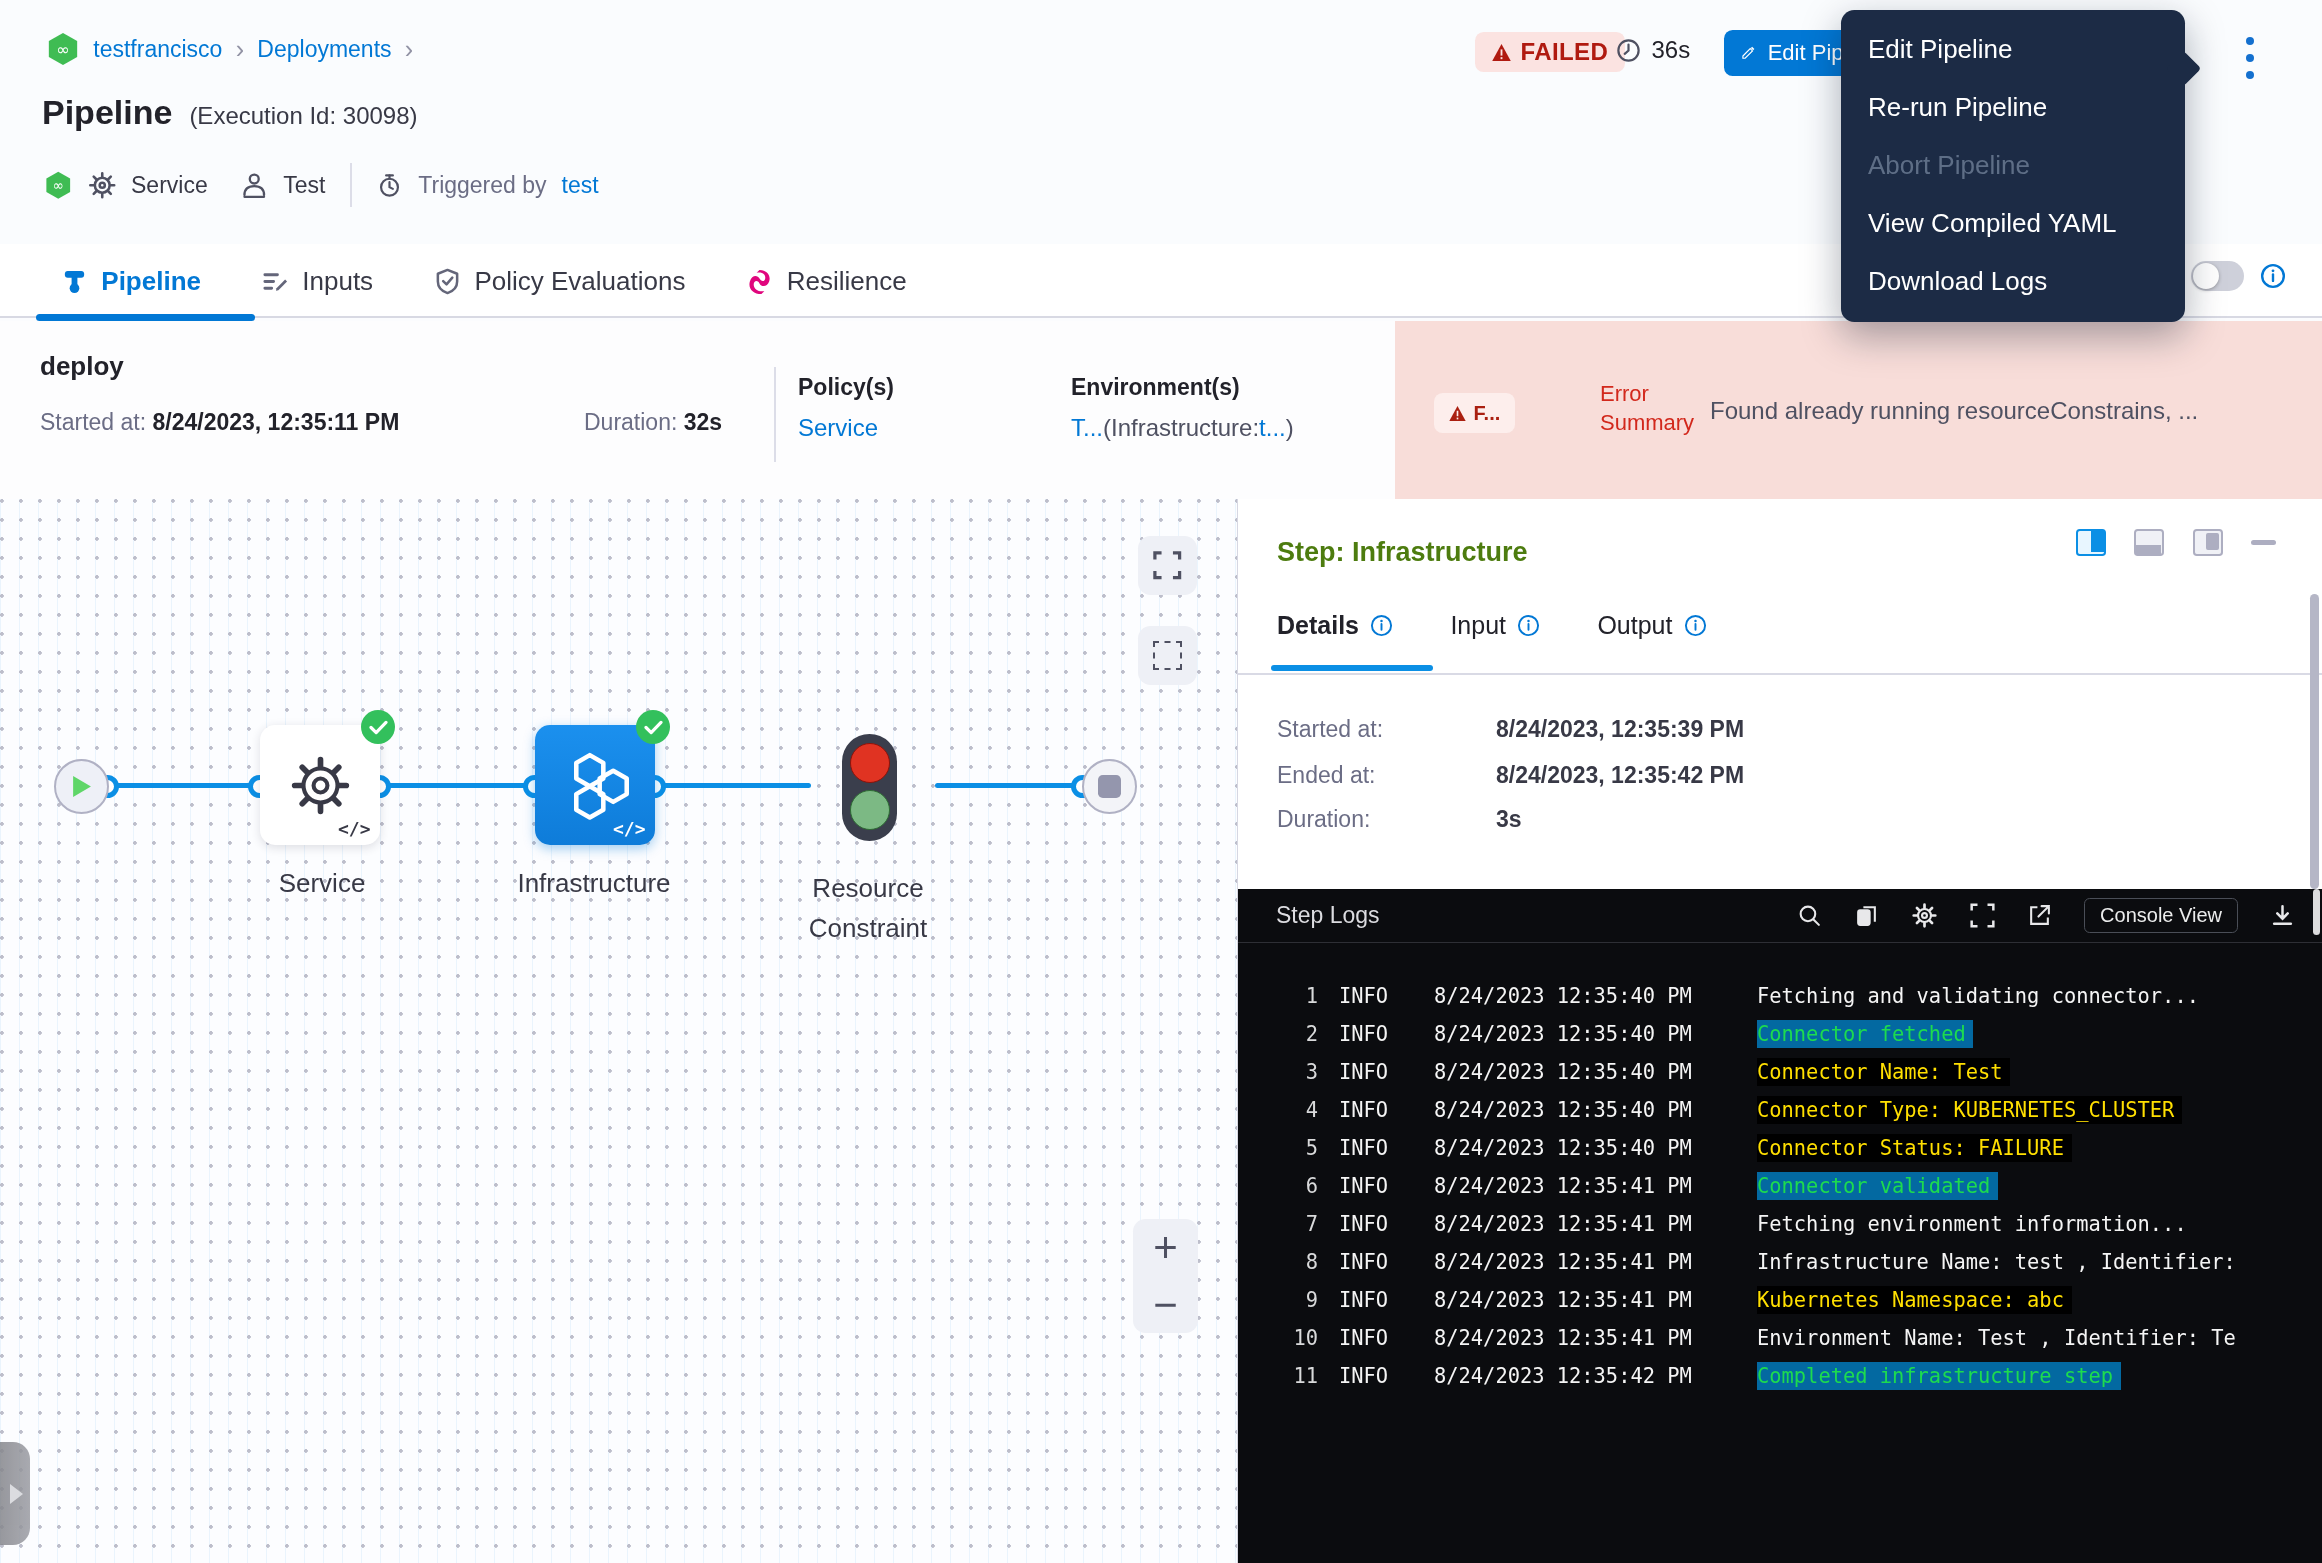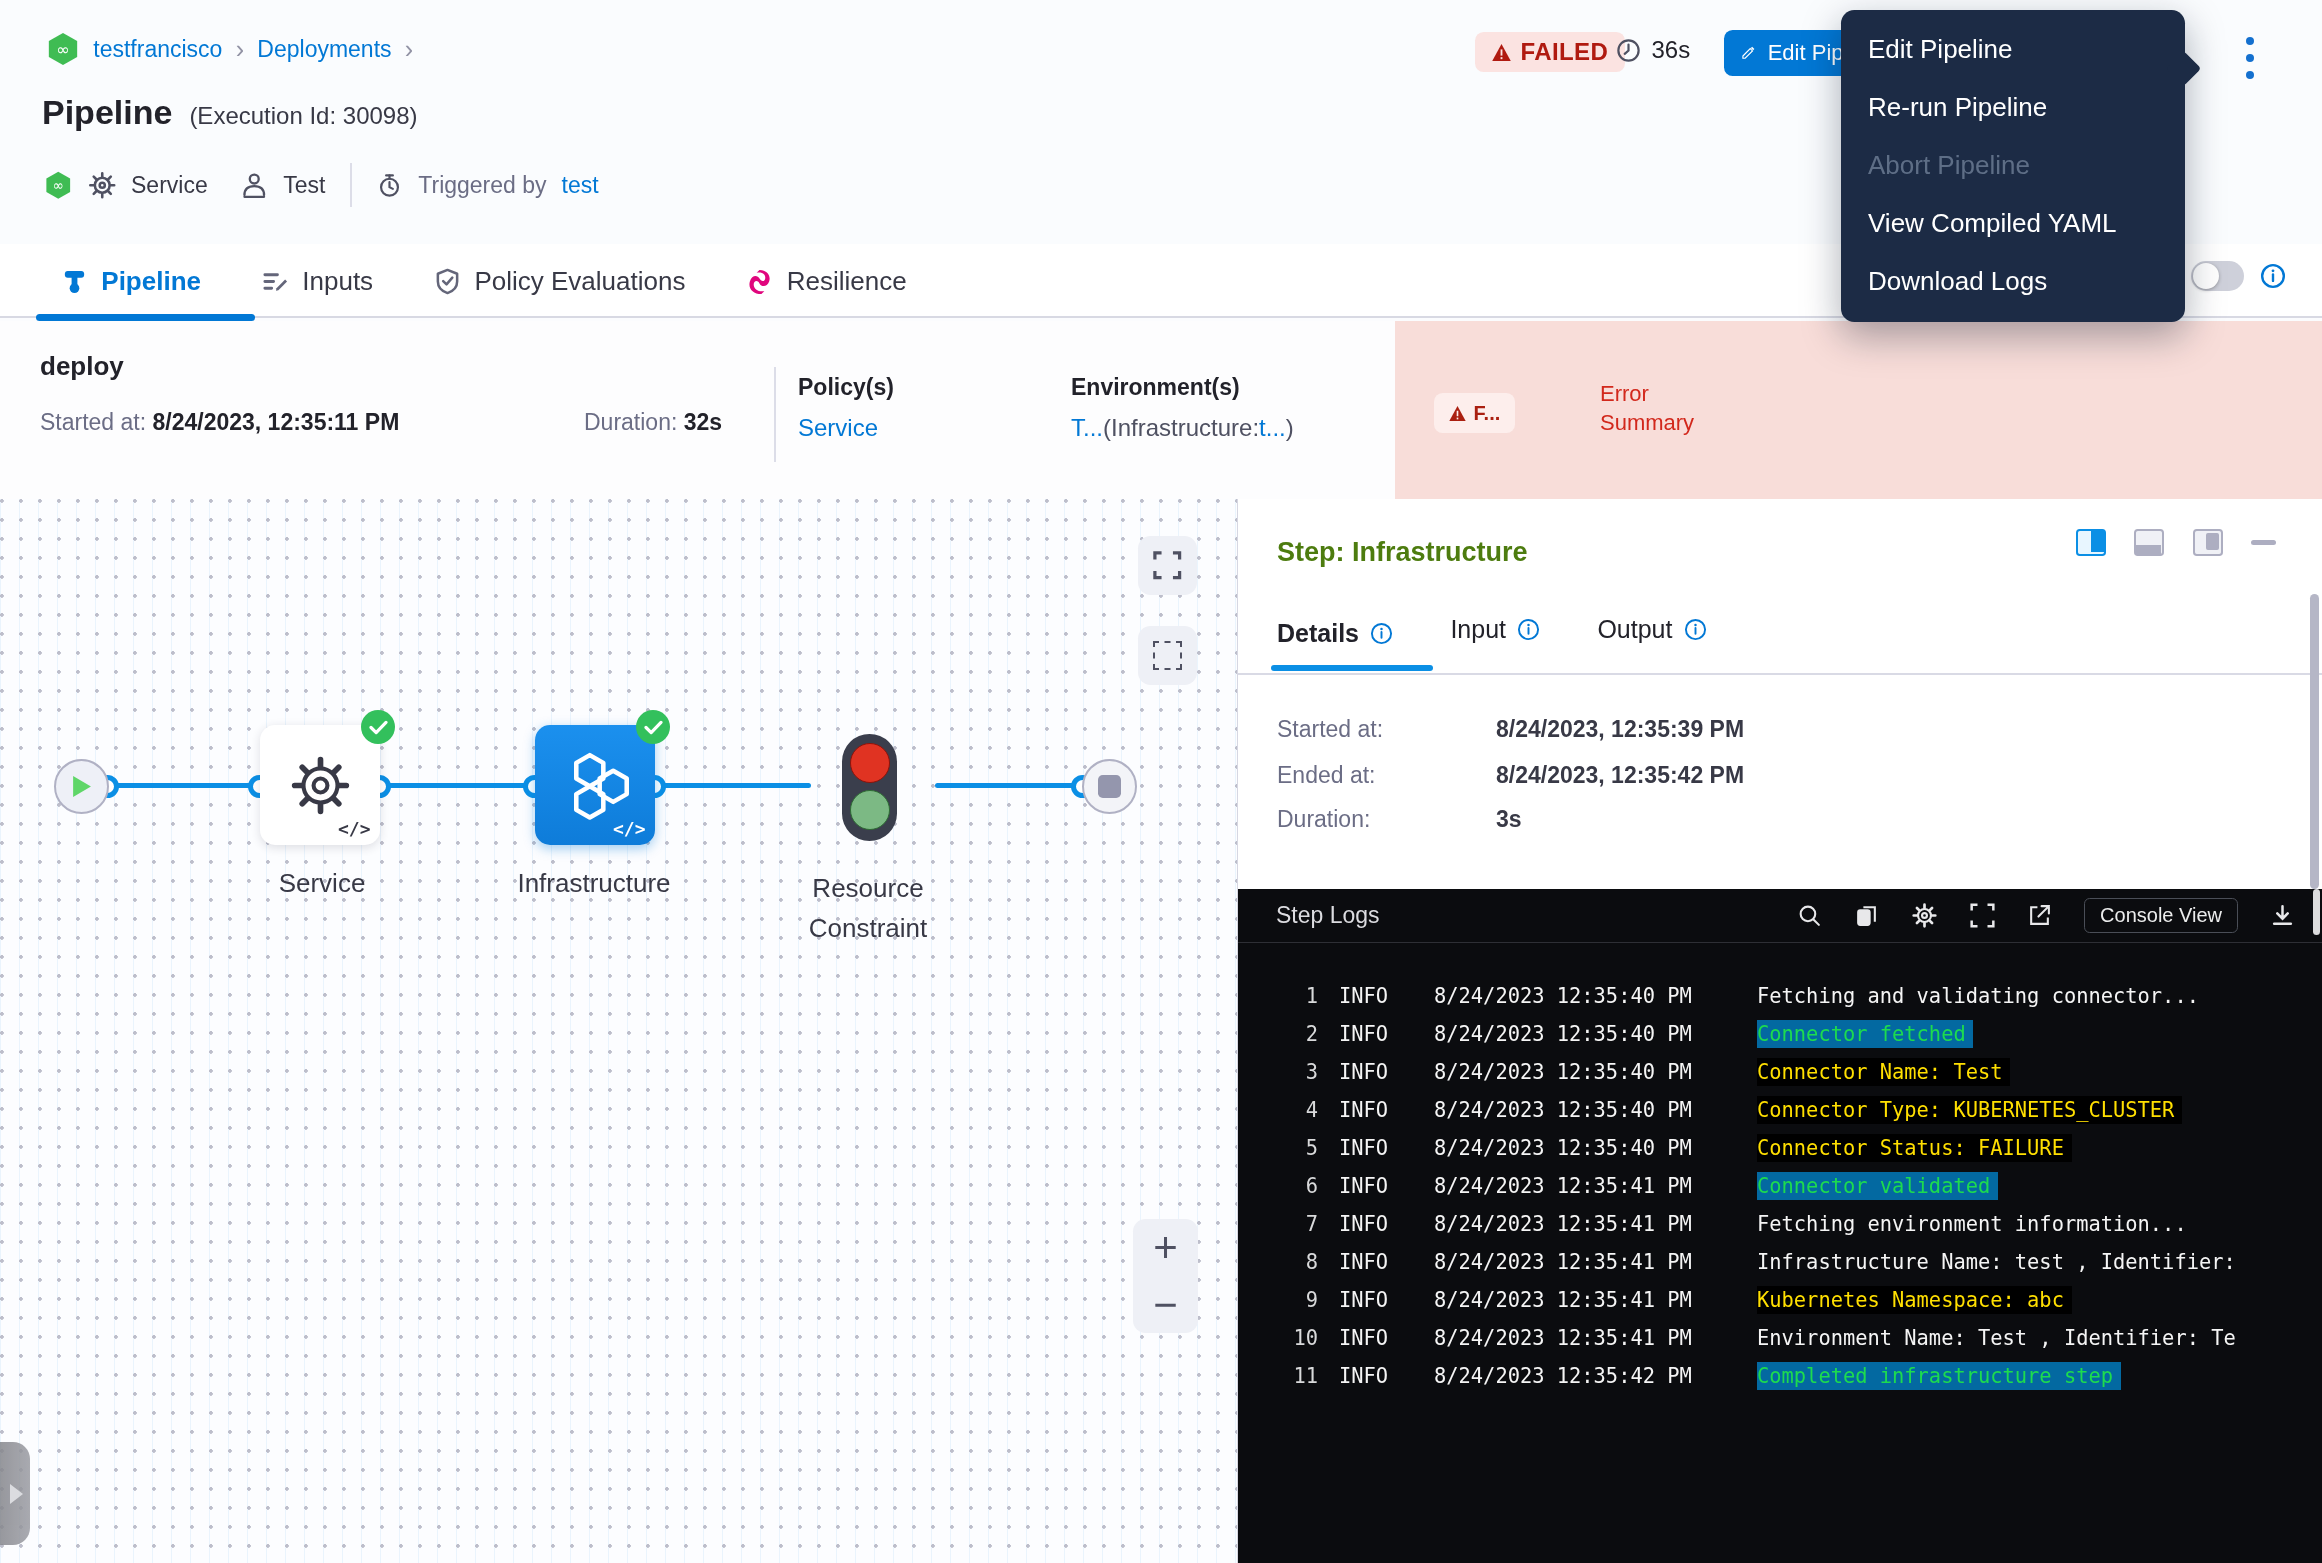--- a/index.html
+++ b/index.html
@@ -100,21 +100,21 @@
   .rp-title { position:absolute; left:39px; top:38px; font-size:27px; font-weight:700; color:#4d7c0f; }
   .layout-icons { position:absolute; right:46px; top:30px; display:flex; align-items:center; gap:28.5px; }
   .li-box { width:30px; height:27px; border:2.9px solid #adaec1; border-radius:3.8px; background:#f0f1f6; position:relative; cursor:pointer; }
   .li-box.active { border-color:#0b8fe5; background:#e8f6ff; }
   .li-box.active::after { content:""; position:absolute; right:0; top:0; width:12.4px; height:21px; background:#0b8fe5; }
   .li-bottom::after { content:""; position:absolute; left:0; bottom:0; width:25px; height:8.6px; background:#adaec1; }
   .li-right::after { content:""; position:absolute; right:1.9px; top:1.9px; width:12.4px; height:17px; background:#adaec1; border-radius:1.9px; }
   .li-min { width:25px; height:5.7px; background:#adaec1; border-radius:2.9px; cursor:pointer; }
   .rp-tabs { position:absolute; left:39px; top:112px; display:flex; gap:57px; align-items:center; }
   .rp-tab { display:flex; align-items:center; gap:11.4px; font-size:25px; color:#22222a; cursor:pointer; }
-  .rp-tab.active { font-weight:700;margin-top:8px; }
+  .rp-tab.active { font-weight:700; }
   .rp-underline { position:absolute; left:33px; top:166px; width:162px; height:5.7px; background:#0b8fe5; border-radius:3.8px; }
   .rp-divider { position:absolute; left:0; top:174px; width:1084px; height:1.9px; background:#d9dae5; }
   .detail-row { position:absolute; left:39px; display:flex; font-size:23px; }
   .detail-row .dl { width:219px; color:#6b6d85; }
   .detail-row .dv { color:#383946; font-weight:700; }
   .rp-scroll { position:absolute; right:2.9px; top:95px; width:9.5px; height:295px; background:#b5b6c6; border-radius:4.8px; }
 
   
   .console { position:absolute; left:0px; top:390px; width:1084px; height:674px; background:#0b0c0f; font-family:"DejaVu Sans Mono",monospace; }
   .con-head { height:54px; display:flex; align-items:center; border-bottom:1.9px solid #2e2f35; padding:0 27px 0 38px; color:#e4e4e7; }
@@ -292,20 +292,21 @@
   </div>
   <div class="err-badge">
     <svg width="17" height="15" viewBox="0 0 24 22">
         <path d="M12 0 L24 22 L0 22 Z" fill="#aa1f10"></path>
         <rect x="10.8" y="7" width="2.4" height="8" fill="#fdeeec"></rect>
         <rect x="10.8" y="17" width="2.4" height="2.6" fill="#fdeeec"></rect>
       </svg>
     <span>F...</span>
   </div>
   <div class="err-label"><span>Error</span><br><span>Summary</span></div>
+  <div class="err-msg">Found already running resourceConstrains, ...</div>
 </div>
 
 <div class="canvas">
 
   <div class="edge" style="left:107px;width:152px"></div>
   <div class="edge" style="left:379px;width:155px"></div>
   <div class="edge" style="left:654px;width:157px"></div>
   <div class="edge" style="left:935px;width:152px"></div>
 
   <div class="port" style="left:96px"></div>

